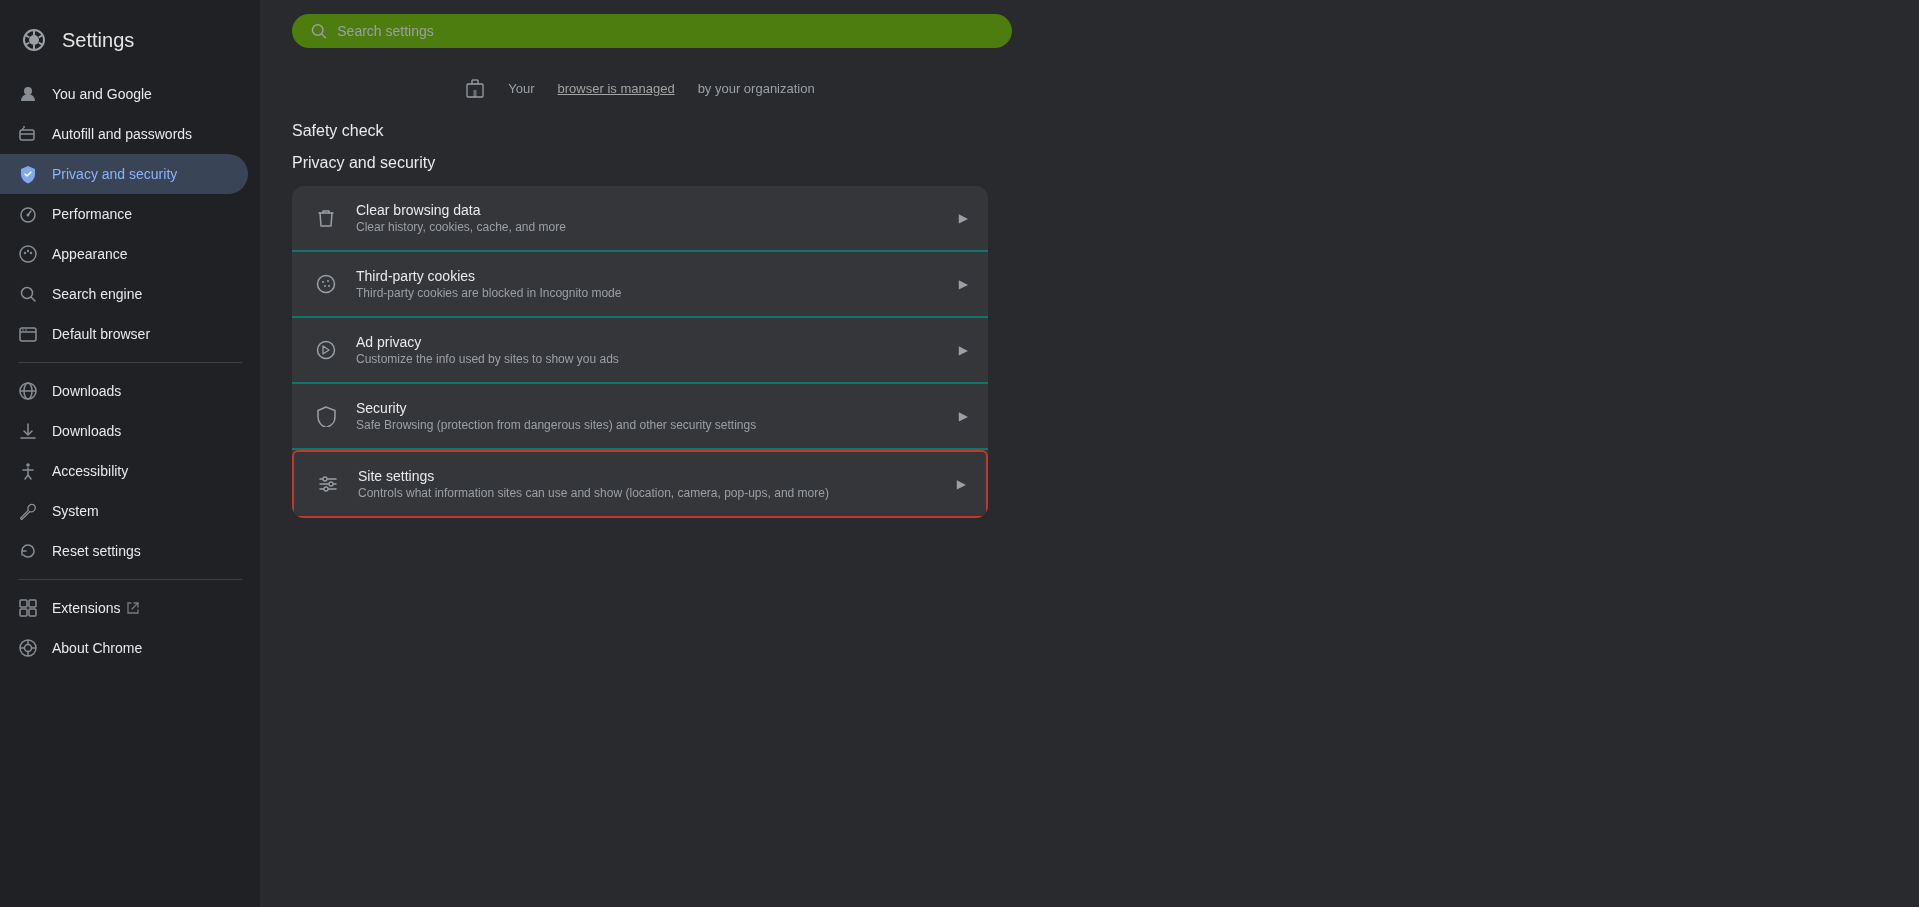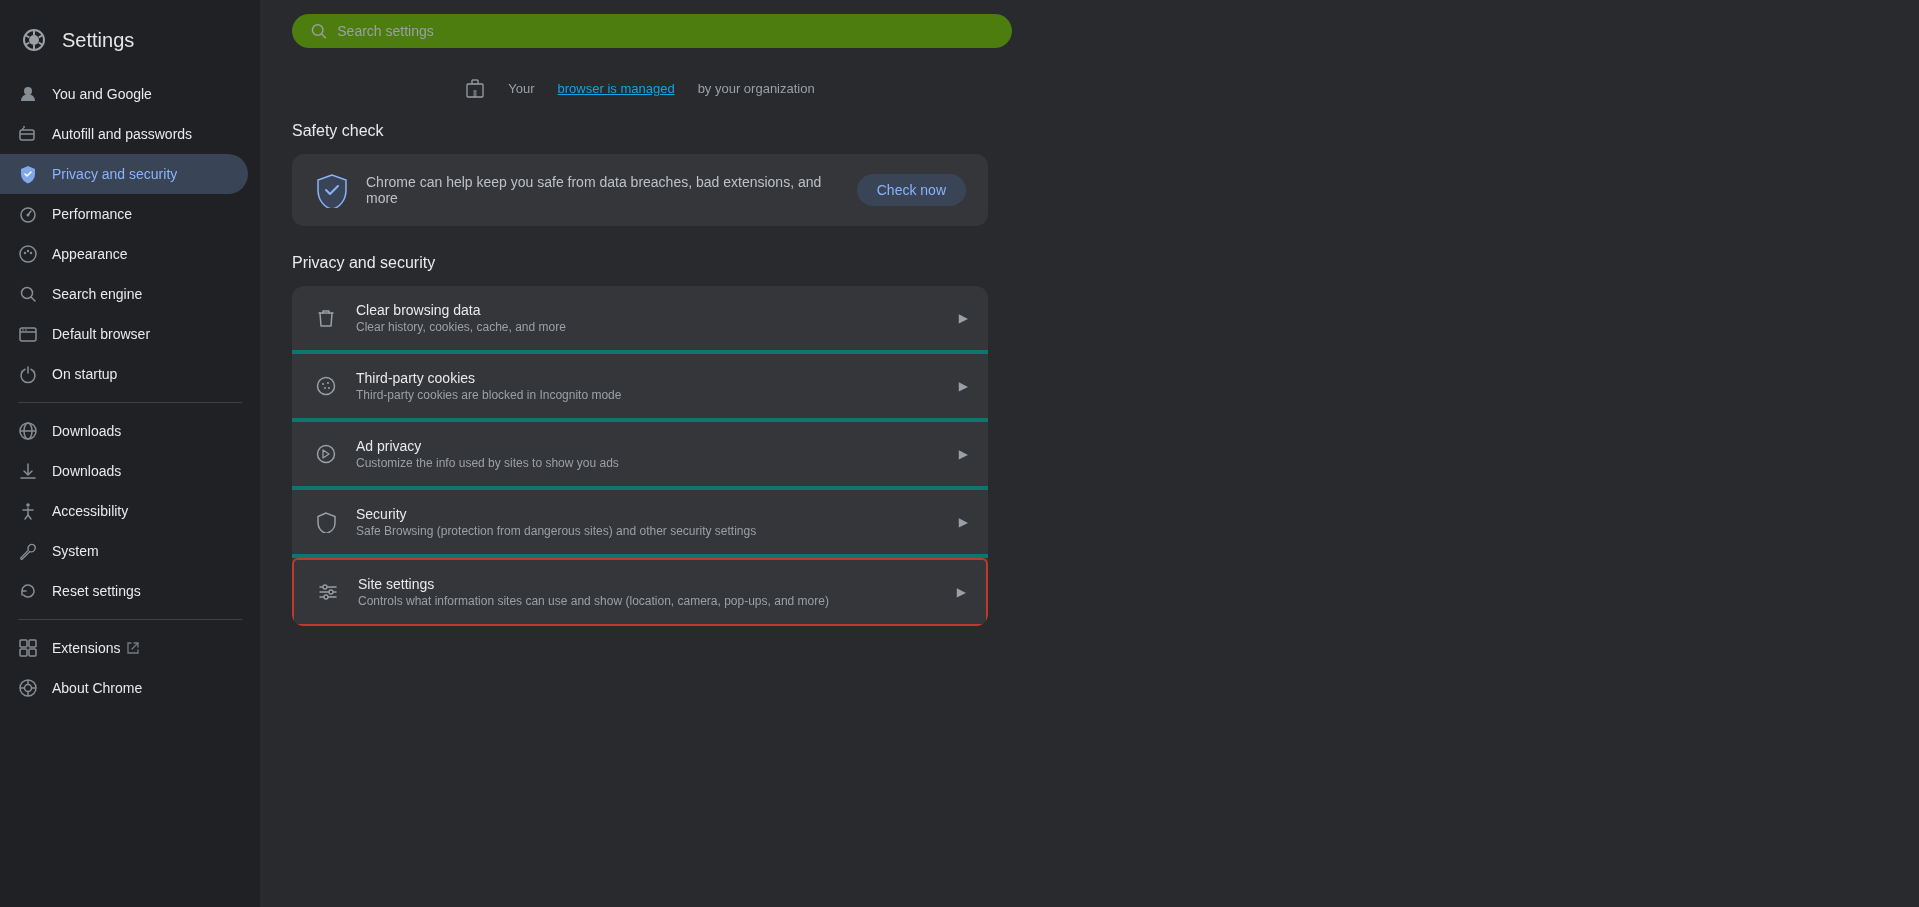--- a/index.html
+++ b/index.html
@@ -147,21 +147,21 @@
       display: flex;
       align-items: center;
       justify-content: center;
       gap: 23px;
       padding: 10px 0 16px 0;
       font-size: 13px;
       color: #9aa0a6;
     }
 
     .managed-link {
-      color: #0ea5e9;
+      color: #a3a3a3;
       text-decoration: underline;
       cursor: pointer;
     }
 
     .section-title {
       font-size: 16px;
       font-weight: 500;
       color: #e8eaed;
       margin-bottom: 14px;
       margin-top: 8px;
@@ -208,21 +208,21 @@
       border-radius: 12px;
       overflow: hidden;
     }
 
     .settings-item {
       display: flex;
       align-items: center;
       gap: 16px;
       padding: 16px 20px;
       cursor: pointer;
-      border-bottom: 4px solid #0f766e;
+      border-bottom: 2px solid #0f766e;
       transition: background 0.15s;
       position: relative;
     }
 
     .settings-item:last-child {
       border-bottom: none;
       justify-content: center;
     }
 
     .settings-item-icon {
@@ -349,29 +349,20 @@
         <svg width="20" height="20" viewBox="0 0 20 20" fill="none">
           <rect x="2" y="4" width="16" height="13" rx="2" stroke="#9aa0a6" stroke-width="1.5"></rect>
           <line x1="2" y1="8" x2="18" y2="8" stroke="#9aa0a6" stroke-width="1.5"></line>
           <circle cx="5" cy="6" r="0.8" fill="#9aa0a6"></circle>
           <circle cx="8" cy="6" r="0.8" fill="#9aa0a6"></circle>
         </svg>
       </span>
       <span>Default browser</span>
     </li>
 
-    <li class="sidebar-item">
-      <span class="icon">
-        <svg width="20" height="20" viewBox="0 0 20 20" fill="none">
-          <path d="M10 3v6" stroke="#9aa0a6" stroke-width="1.5" stroke-linecap="round"></path>
-          <path d="M7 5.3A7 7 0 1 0 13 5.3" stroke="#9aa0a6" stroke-width="1.5" stroke-linecap="round" fill="none"></path>
-        </svg>
-      </span>
-      <span>On startup</span>
-    </li>
 
     <div class="sidebar-divider"></div>
 
     <li class="sidebar-item">
       <span class="icon">
         <svg width="20" height="20" viewBox="0 0 20 20" fill="none">
           <circle cx="10" cy="10" r="8" stroke="#9aa0a6" stroke-width="1.5"></circle>
           <ellipse cx="10" cy="10" rx="4" ry="8" stroke="#9aa0a6" stroke-width="1.5"></ellipse>
           <line x1="2" y1="10" x2="18" y2="10" stroke="#9aa0a6" stroke-width="1.5"></line>
         </svg>
@@ -479,29 +470,20 @@
         <line x1="13" y1="6" x2="13" y2="2" stroke="#9aa0a6" stroke-width="1.3"></line>
         <line x1="7" y1="2" x2="13" y2="2" stroke="#9aa0a6" stroke-width="1.3"></line>
         <rect x="8.5" y="12" width="3" height="7" fill="#9aa0a6" opacity="0.6"></rect>
       </svg>
       <span>Your </span>
       <span class="managed-link">browser is managed</span>
       <span> by your organization</span>
     </div>
 
     <div class="section-title">Safety check</div>
-    <div class="safety-card">
-      <svg class="safety-icon" viewBox="0 0 36 36" fill="none">
-        <path d="M18 3L4 8v10c0 9.9 6.1 17.5 14 19 7.9-1.5 14-9.1 14-19V8L18 3z" fill="#394457"></path>
-        <path d="M18 3L4 8v10c0 9.9 6.1 17.5 14 19 7.9-1.5 14-9.1 14-19V8L18 3z" stroke="#8ab4f8" stroke-width="1.5"></path>
-        <path d="M12 18l4 4 8-8" stroke="#8ab4f8" stroke-width="2" stroke-linecap="round" stroke-linejoin="round"></path>
-      </svg>
-      <span class="safety-text">Chrome can help keep you safe from data breaches, bad extensions, and more</span>
-      <button class="check-now-btn">Check now</button>
-    </div>
 
     <div class="section-title">Privacy and security</div>
     <div class="settings-list">
 
       <div class="settings-item">
         <div class="settings-item-icon">
           <svg width="22" height="22" viewBox="0 0 22 22" fill="none">
             <polyline points="4,6 18,6" stroke="#9aa0a6" stroke-width="1.5" stroke-linecap="round"></polyline>
             <path d="M8 6V4h6v2" stroke="#9aa0a6" stroke-width="1.5" stroke-linecap="round" stroke-linejoin="round"></path>
             <path d="M5 6l1 13h10L17 6" stroke="#9aa0a6" stroke-width="1.5" stroke-linecap="round" stroke-linejoin="round" fill="none"></path>

